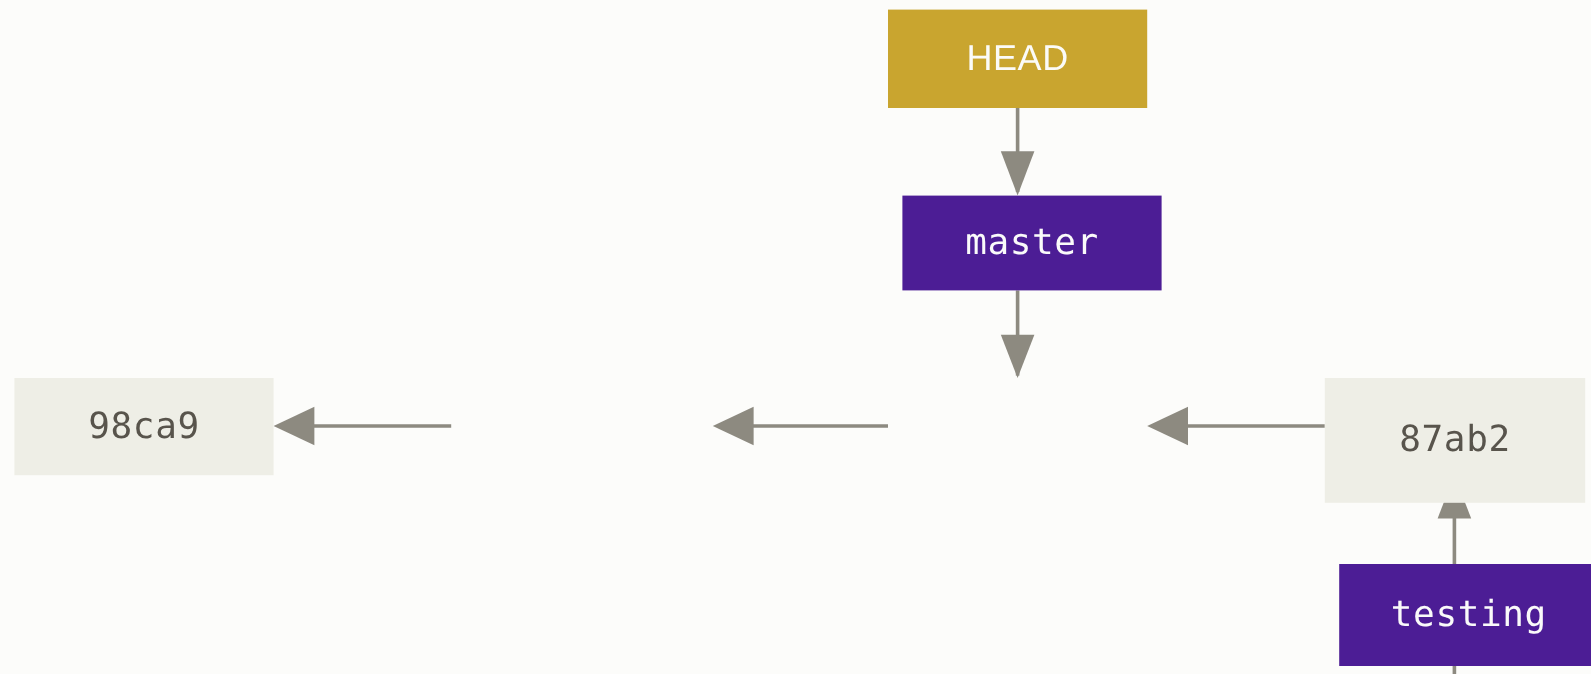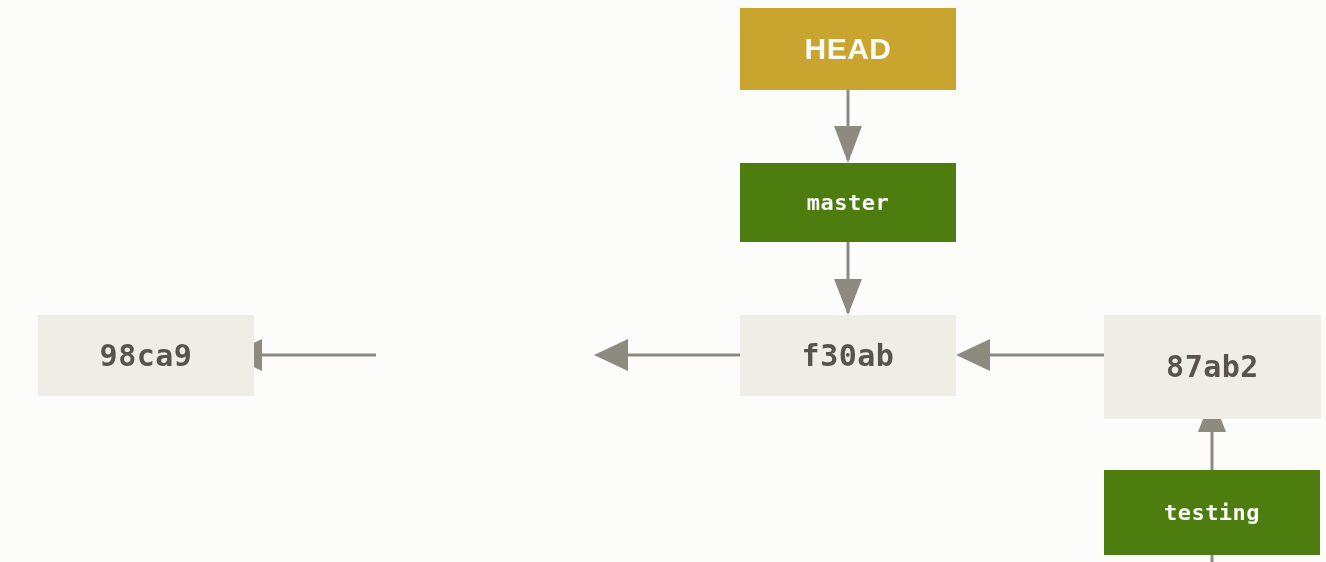--- a/index.html
+++ b/index.html
@@ -21,35 +21,35 @@
   }
   .node {
     position: absolute;
     box-sizing: border-box;
     display: flex;
     align-items: center;
     justify-content: center;
     text-align: center;
     white-space: pre;
     line-height: 1;
-    font-weight: bold;
   }
   .node-commit {
     background: #eeeee6;
     color: #58544c;
     font-family: "DejaVu Sans Mono", "Liberation Mono", monospace;
     font-size: 30px;
     letter-spacing: 0.5px;
   }
   .node-branch {
-    background: #4d7c0f;
+    background: #4c1d95;
     color: #fafafa;
     font-family: "DejaVu Sans Mono", "Liberation Mono", monospace;
-    font-size: 22px;
+    font-size: 30px;
     letter-spacing: 0.5px;
+    margin-left: 12px;
   }
   .node-head {
     background: #c9a52f;
     color: #fbfbf8;
     font-family: "Liberation Sans", sans-serif;
     font-size: 30px;
     letter-spacing: 0.5px;
   }
   .edge-svg {
     position: absolute;
@@ -96,22 +96,21 @@
     <g>
       <line x1="1212" y1="562" x2="1212" y2="400" stroke="#8d8a80" stroke-width="3"></line>
       <polygon points="1212,396 1198,432 1226,432" fill="#8d8a80"></polygon>
     </g>
   </svg>
 
   <div class="node node-head" style="left:740px; top:8px; width:216px; height:82px;">HEAD</div>
 
   <div class="node node-branch" style="left:740px; top:163px; width:216px; height:79px;">master</div>
 
-  <div class="node node-commit" style="left:12px; top:315px; width:216px; height:81px;margin-left:26px;">98ca9</div>
+  <div class="node node-commit" style="left:12px; top:315px; width:216px; height:81px;">98ca9</div>
 
 
-  <div class="node node-commit" style="left:740px; top:315px; width:216px; height:81px;">f30ab</div>
 
   <div class="node node-commit" style="left:1104px; top:315px; width:217px; height:104px;">87ab2</div>
 
   <div class="node node-branch" style="left:1104px; top:470px; width:216px; height:85px;">testing</div>
 
 </div>
 
 </body></html>

